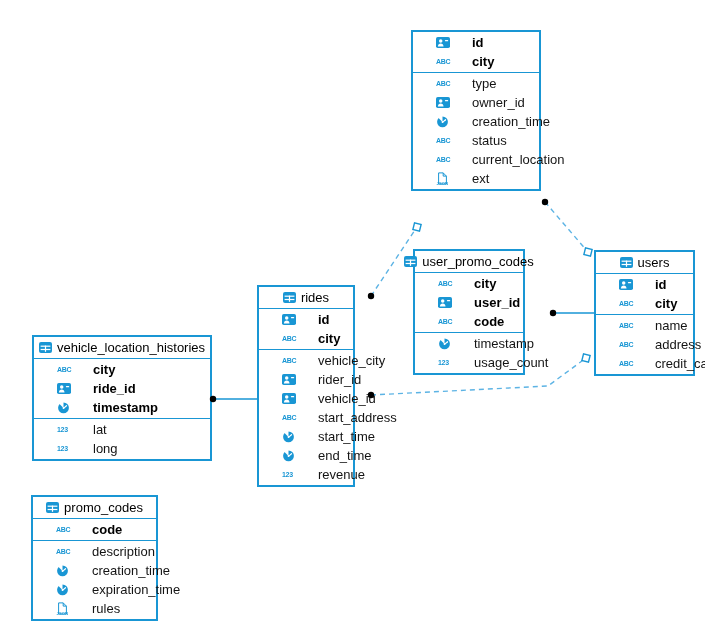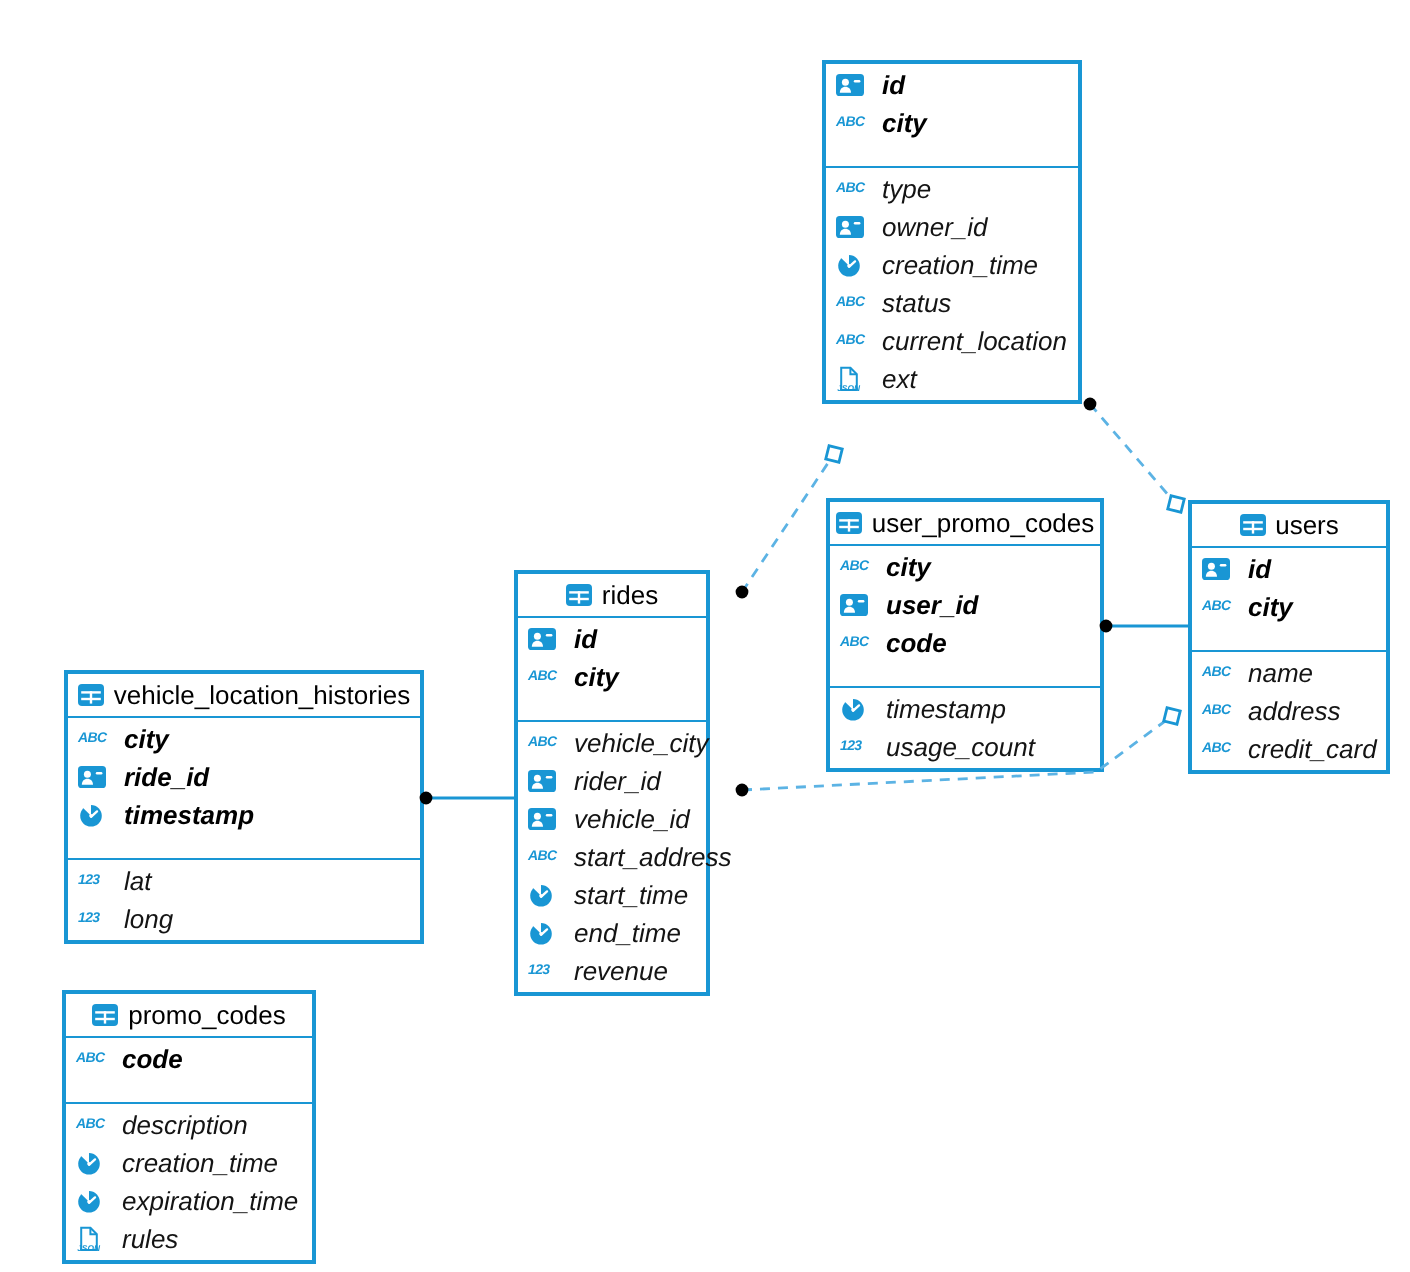--- a/index.html
+++ b/index.html
@@ -13,24 +13,24 @@
   .tbl {
     position:absolute; box-sizing:border-box; background:#fff;
     border:2px solid var(--accent);
   }
   .hdr {
     height:21px; display:flex; align-items:center; justify-content:center;
     gap:5px; border-bottom:1.5px solid var(--accent); font-size:13px; color:#000;
   }
   .hdr .ticon { display:flex; align-items:center; }
   .sec { padding:1px 0; }
-  .sec.flds { border-top:1.5px solid var(--accent);margin-top:11px; }
+  .sec.flds { border-top:1.5px solid var(--accent); }
   .row {
-    height:19px; display:flex; align-items:center; gap:4px;
-    padding:0 5px; font-size:13px; white-space:nowrap;font-style:italic;
+    height:19px; display:flex; align-items:center; gap:17px;
+    padding:0 23px; font-size:13px; white-space:nowrap;
   }
   .row.key .lbl { font-weight:bold; color:#000; }
   .icn {
     width:19px; flex-shrink:0; display:flex; align-items:center;
     justify-content:flex-start;
   }
   .txticon {
     font-size:7px; font-weight:bold; color:var(--accent);
     letter-spacing:-0.3px; line-height:1;
   }
@@ -110,21 +110,21 @@
               <svg width="13" height="13" viewBox="0 0 13 13">
                 <path d="M2.6 0.9 h4.6 l3.2 3.2 v7.9 h-7.8 z" fill="#fff" stroke="#1996d4" stroke-width="1"></path>
                 <path d="M7.2 0.9 v3.2 h3.2" fill="none" stroke="#1996d4" stroke-width="1"></path>
                 <text x="0.6" y="12.6" font-size="4.2" font-weight="700" fill="#1996d4" font-family="Liberation Sans, sans-serif">JSON</text>
               </svg>
             </span>
             <span class="lbl">ext</span>
           </div>
         </div>
       </div>
-      <div class="tbl" style="left:413px;top:249px;width:139px;text-align:right;">
+      <div class="tbl" style="left:413px;top:249px;width:112px;text-align:right;">
         <div class="hdr">
           <span class="ticon">
             <svg width="13" height="11" viewBox="0 0 13 11">
               <rect width="13" height="11" rx="2" fill="#1996d4"></rect>
               <rect x="1.6" y="3.6" width="9.8" height="1.2" fill="#fff"></rect>
               <rect x="1.6" y="6.9" width="9.8" height="1.2" fill="#fff"></rect>
               <rect x="5.9" y="3.6" width="1.2" height="6.2" fill="#fff"></rect>
             </svg>
           </span>
           <span class="tname">user_promo_codes</span>

